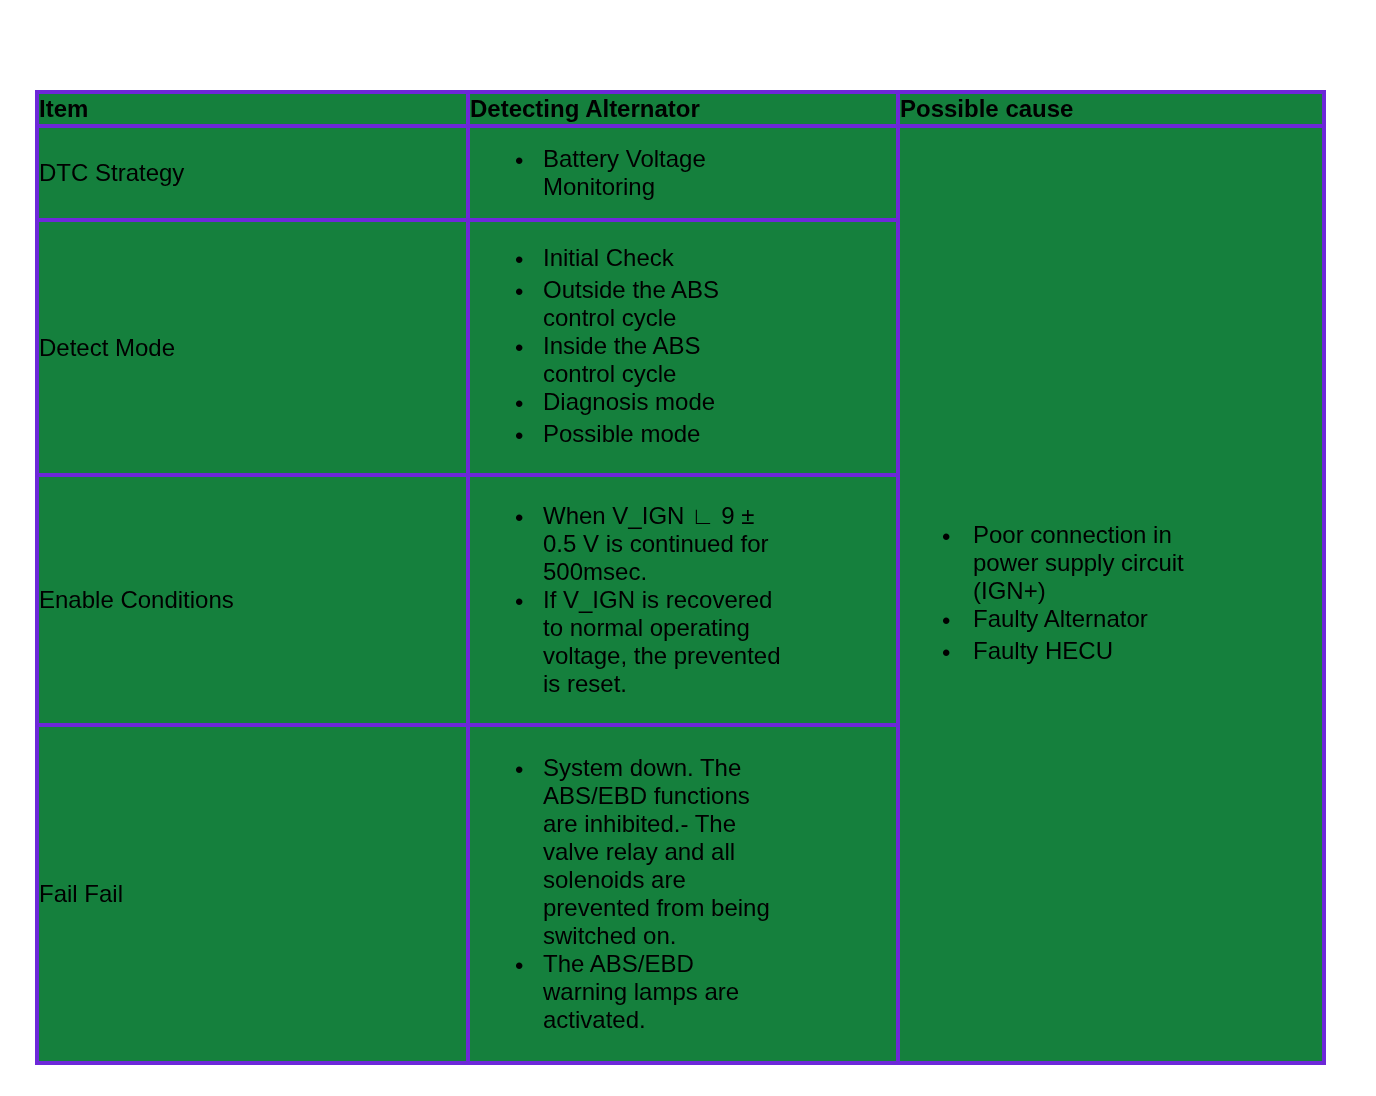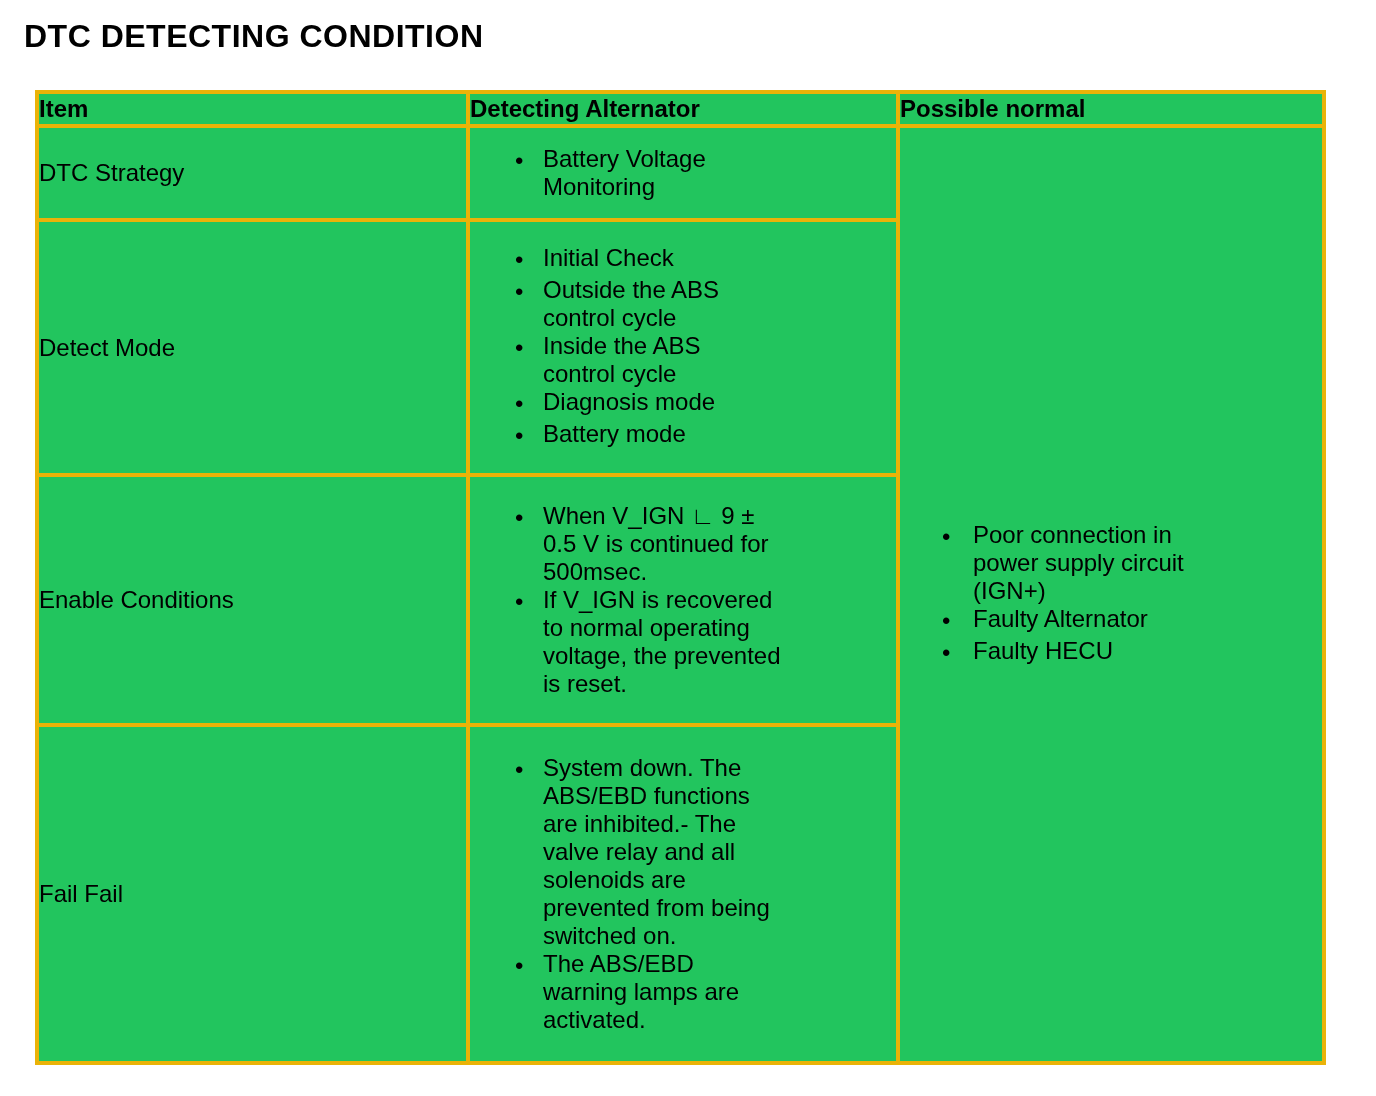--- a/index.html
+++ b/index.html
@@ -31,24 +31,24 @@
     position: absolute;
     left: 35px;
     top: 90px;
     border-collapse: collapse;
     table-layout: fixed;
     width: 1287px;
     background: #ffffff;
   }
   table.dtc-table th,
   table.dtc-table td {
-    border: 4px solid #eab308;
+    border: 4px solid #6d28d9;
     padding: 0;
     vertical-align: middle;
-    background: #22c55e;
+    background: #15803d;
   }
   th.hdr {
     height: 30px;
     text-align: left;
     font-size: 24px;
     font-weight: bold;
     padding-left: 6px;
     white-space: nowrap;
     overflow: hidden;
   }
@@ -93,34 +93,33 @@
   tr.row-1 td { height: 90px; }
   tr.row-2 td { height: 251px; }
   tr.row-3 td { height: 246px; }
   tr.row-4 td { height: 334px; }
 </style>
 </head>
 <body>
 
 <div class="page">
 
-  <div class="doc-title">DTC DETECTING CONDITION</div>
 
   <table class="dtc-table">
     <colgroup>
       <col style="width:431px">
       <col style="width:430px">
       <col style="width:426px">
     </colgroup>
 
     <tbody>
         <tr class="header-row">
       <th class="hdr">Item</th>
       <th class="hdr">Detecting Alternator</th>
-      <th class="hdr">Possible normal</th>
+      <th class="hdr">Possible cause</th>
     </tr>
 
     <tr class="row-1">
       <td class="item-cell">DTC Strategy</td>
       <td class="cond-cell">
         <div class="bullet-list">
           <div class="bullet-item">
             <span class="bullet">•</span>
             <span class="bullet-text">Battery Voltage
 Monitoring</span>
@@ -164,21 +163,21 @@
             <span class="bullet">•</span>
             <span class="bullet-text">Inside the ABS
 control cycle</span>
           </div>
           <div class="bullet-item">
             <span class="bullet">•</span>
             <span class="bullet-text">Diagnosis mode</span>
           </div>
           <div class="bullet-item">
             <span class="bullet">•</span>
-            <span class="bullet-text">Battery mode</span>
+            <span class="bullet-text">Possible mode</span>
           </div>
         </div>
       </td>
     </tr>
 
     <tr class="row-3">
       <td class="item-cell">Enable Conditions</td>
       <td class="cond-cell">
         <div class="bullet-list">
           <div class="bullet-item">

